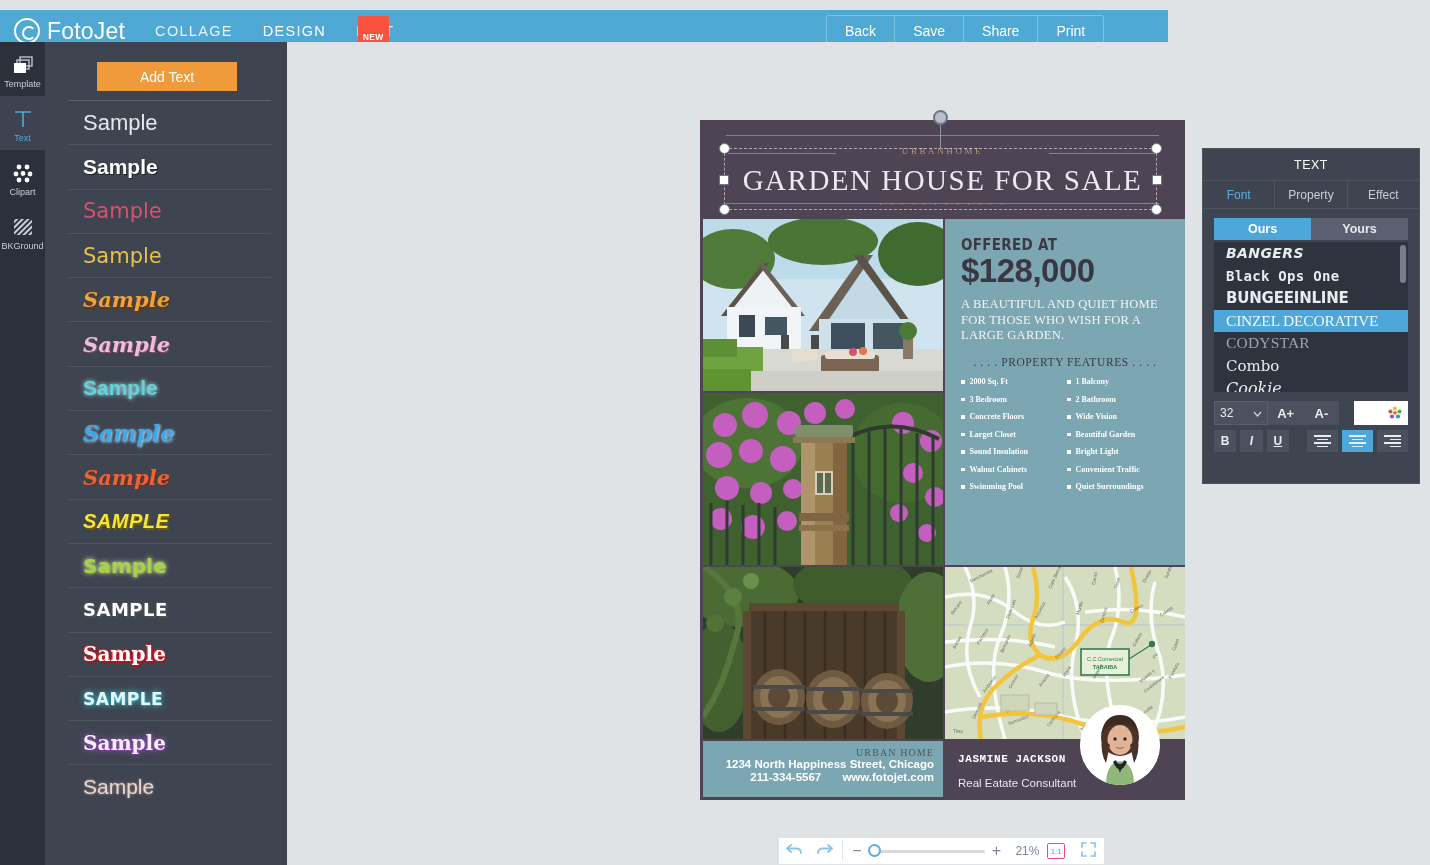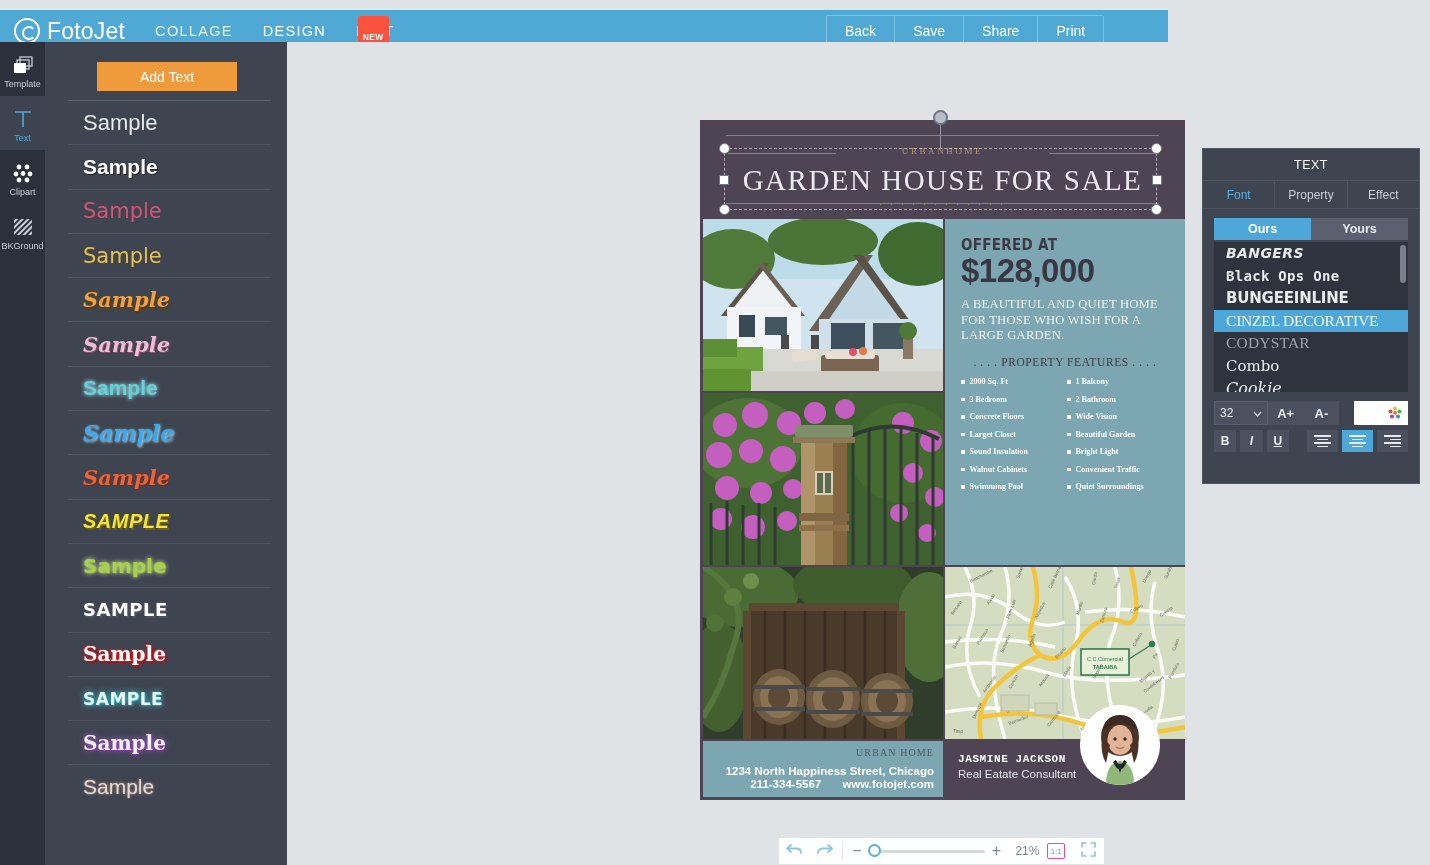--- a/index.html
+++ b/index.html
@@ -208,30 +208,30 @@
     display: inline-block; margin-right: 5px;
   }
 
   
   #foot-left {
     position: absolute; left: 3px; top: 621px; width: 240px; height: 56px;
     background: #7ba6b2; text-align: right; padding: 6px 9px 0 0;
   }
   #fl-brand { color: #4c5b60; font-size: 10px; letter-spacing: 1.1px;
               font-family:"Liberation Serif", serif; }
-  #fl-addr { color: #fff; font-size: 11.5px; font-weight: bold; margin-top: 7px; }
+  #fl-addr { color: #fff; font-size: 11.5px; font-weight: bold; margin-top: 0; }
   #fl-line3 { color: #fff; font-size: 11.5px; font-weight: bold; margin-top: 1px; }
   #fl-line3 span { margin-left: 18px; }
   #foot-right {
     position: absolute; left: 245px; top: 621px; width: 240px; height: 56px;
     background: #4e4454; padding: 12px 0 0 13px;
   }
   #fr-name { color: #fff; font-size: 11px; font-weight: bold; letter-spacing: .6px;
              font-family:Liberation Mono, monospace; }
-  #fr-role { color: #e9e6ed; font-size: 11.5px; margin-top: 3px; }
+  #fr-role { color: #e9e6ed; font-size: 11.5px; margin-top: 12px; }
   #avatar {
     position: absolute; left: 380px; top: 585px; width: 80px; height: 80px;
     border-radius: 50%; overflow: hidden; background: #fff; z-index: 4;
   }
 
   
   #bottombar {
     position: absolute; left: 778px; top: 837px; width: 327px; height: 28px;
     background: #fff; display: flex; align-items: center;
     border: 1px solid #dfe3e6;

